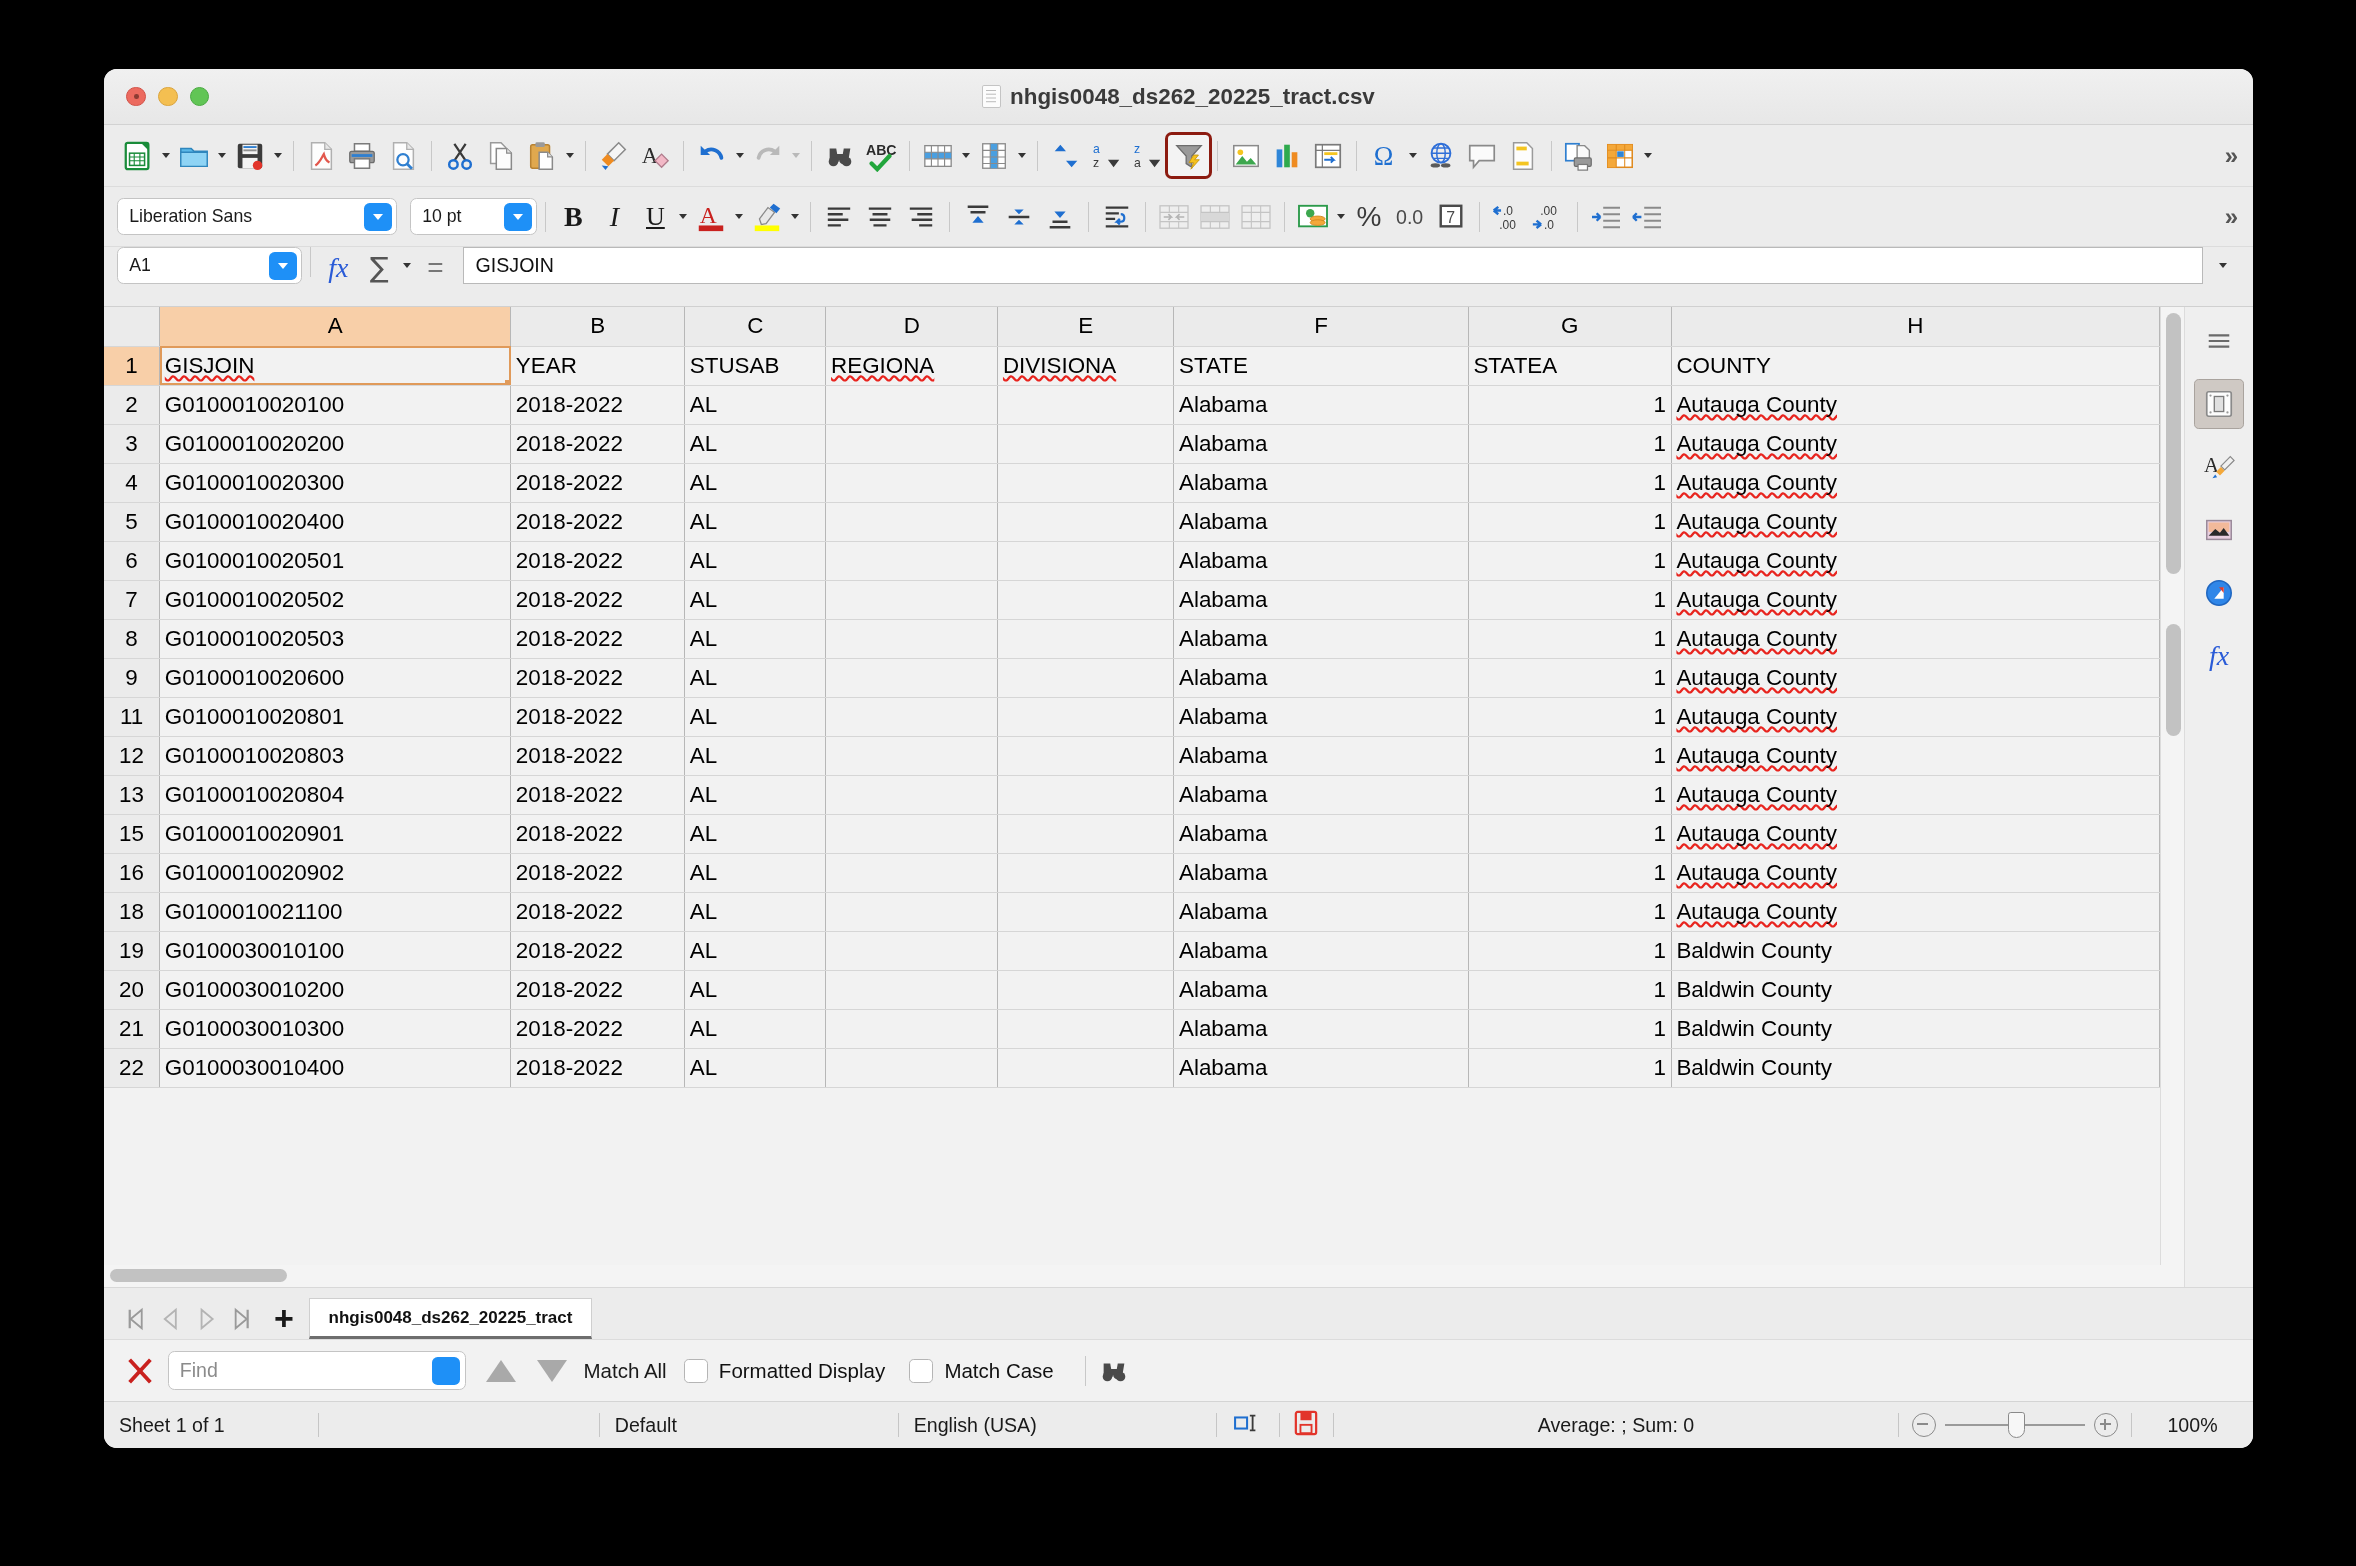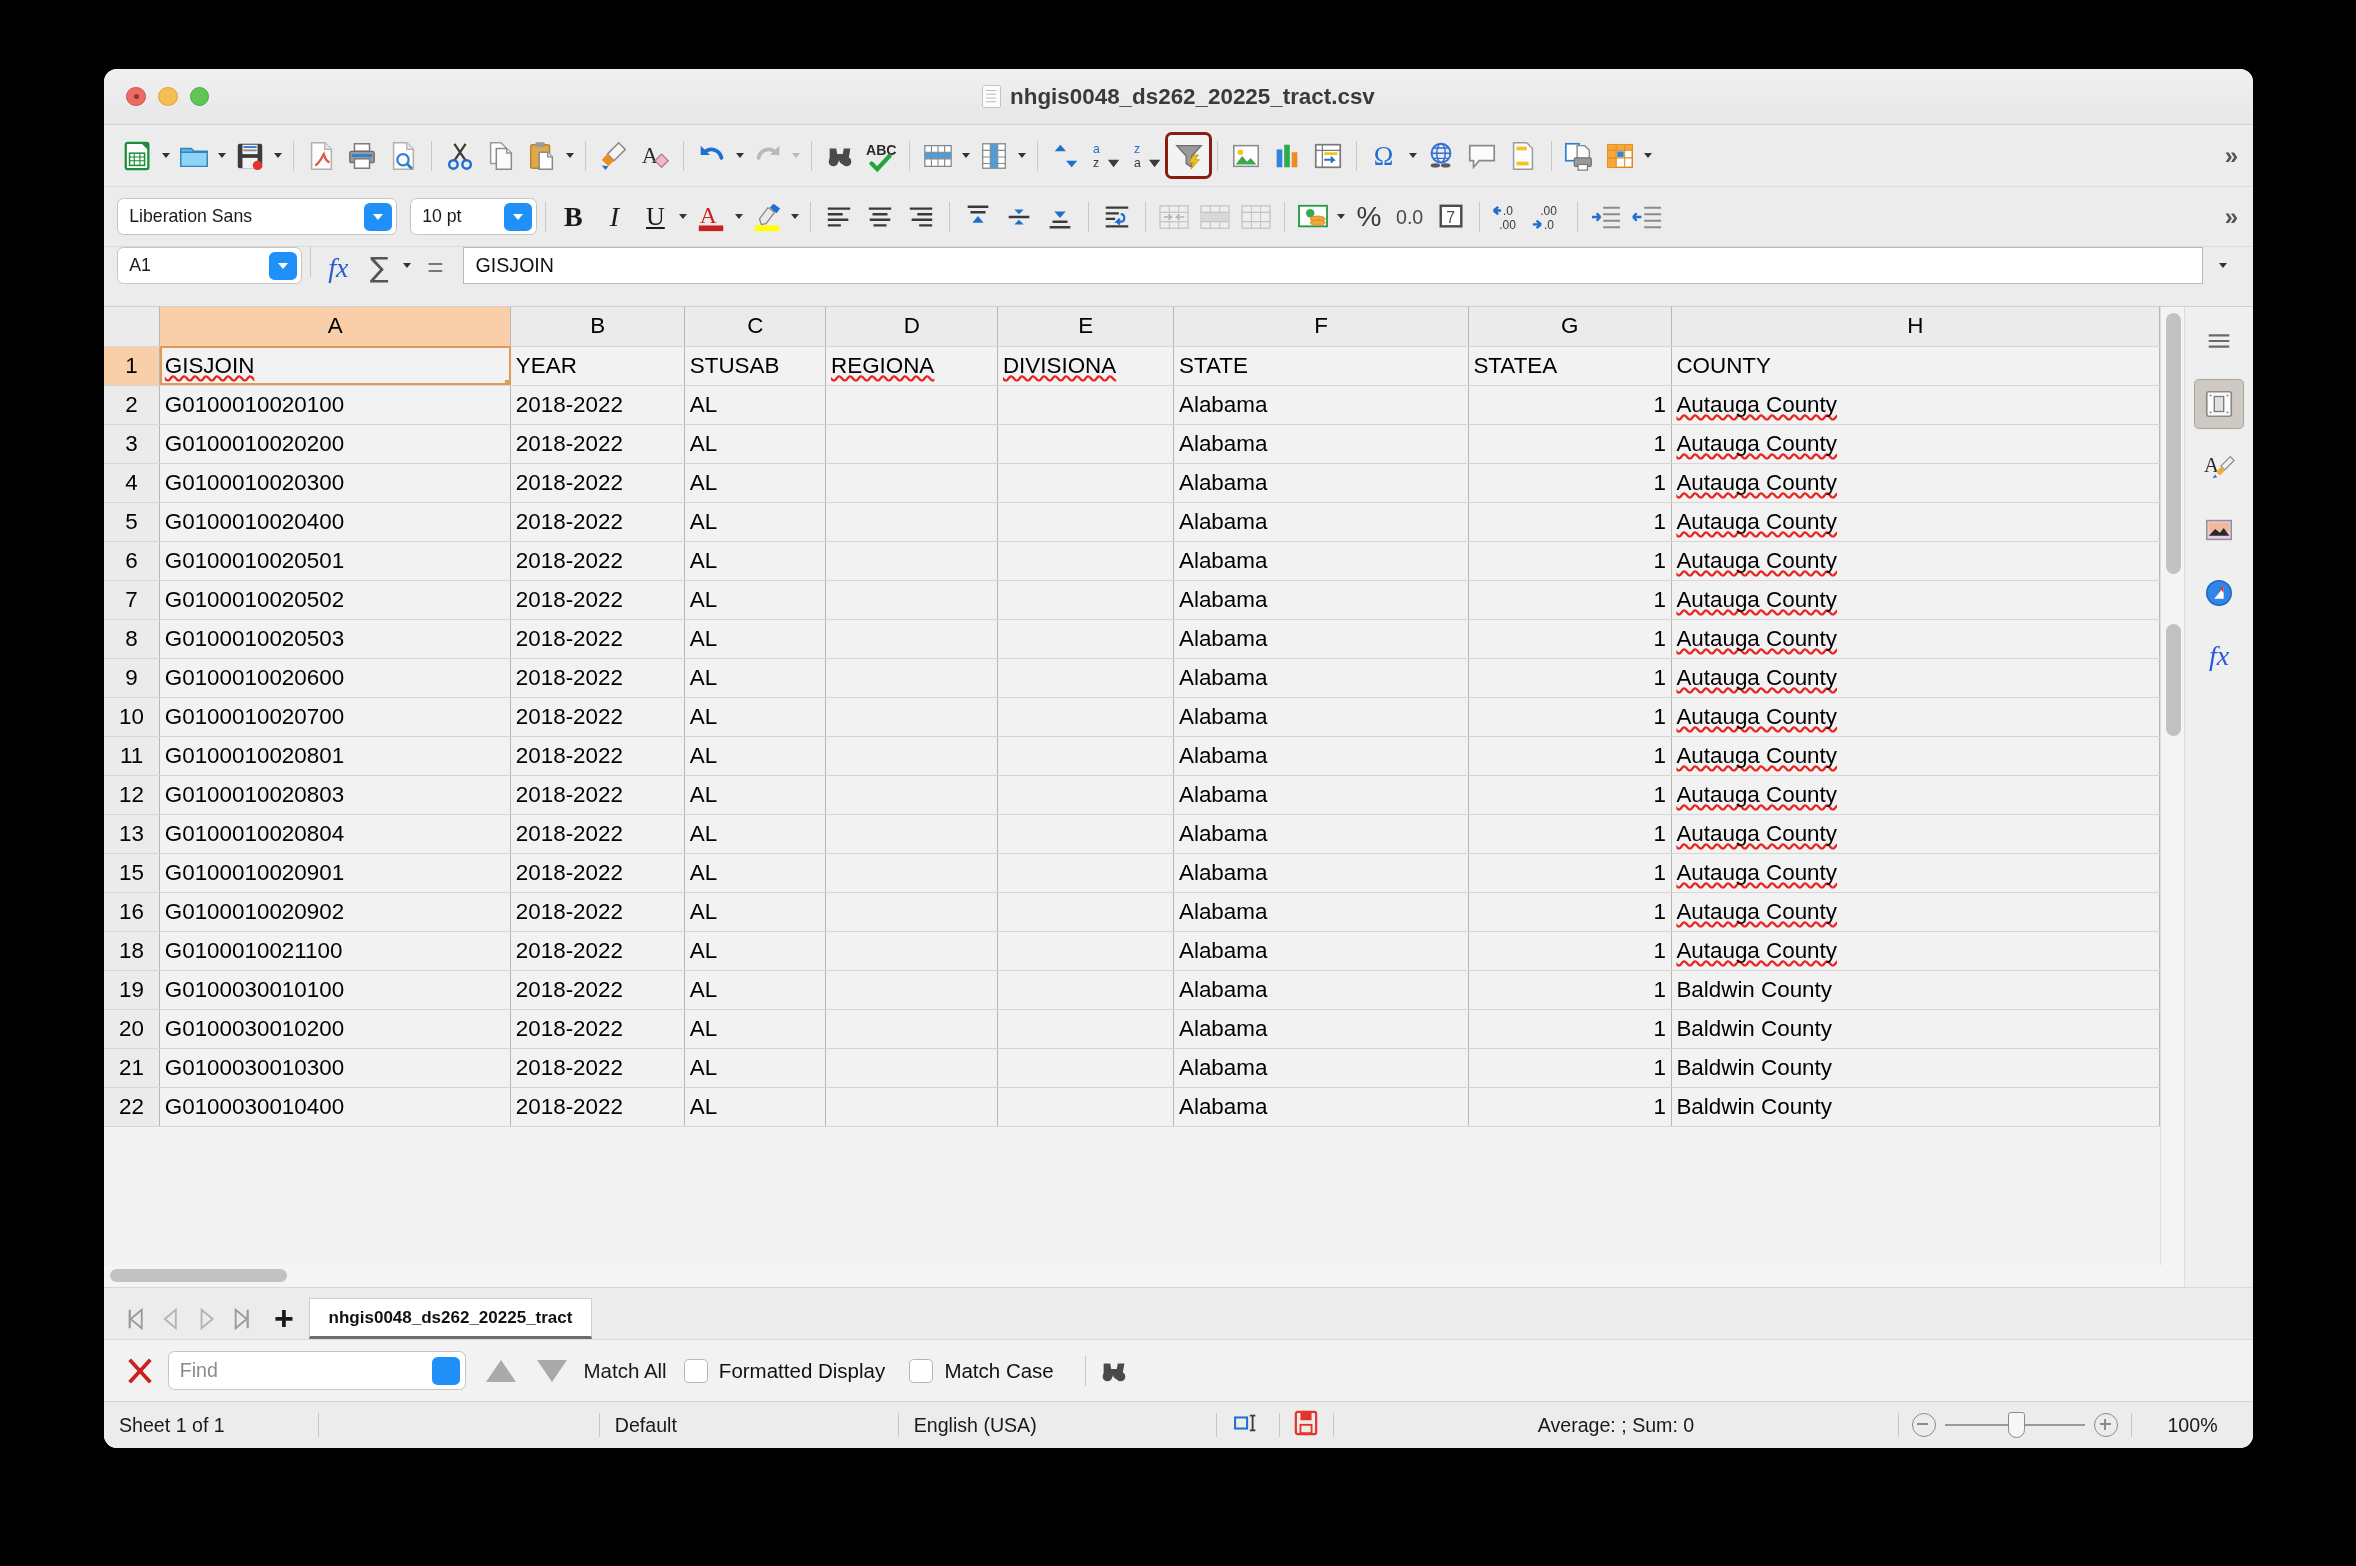--- a/index.html
+++ b/index.html
@@ -738,31 +738,20 @@
                   <td><span>AL</span></td>
                   <td><span></span></td>
                   <td><span></span></td>
                   <td><span>Alabama</span></td>
                   <td class="num"><span>1</span></td>
                   <td><span class="spell">Autauga County</span></td>
                 </tr>
                 <tr>
                   <td class="rowhdr">9</td>
                   <td><span>G0100010020600</span></td>
-                  <td><span>2018-2022</span></td>
-                  <td><span>AL</span></td>
-                  <td><span></span></td>
-                  <td><span></span></td>
-                  <td><span>Alabama</span></td>
-                  <td class="num"><span>1</span></td>
-                  <td><span class="spell">Autauga County</span></td>
-                </tr>
-                <tr>
-                  <td class="rowhdr">10</td>
-                  <td><span>G0100010020700</span></td>
                   <td><span>2018-2022</span></td>
                   <td><span>AL</span></td>
                   <td><span></span></td>
                   <td><span></span></td>
                   <td><span>Alabama</span></td>
                   <td class="num"><span>1</span></td>
                   <td><span class="spell">Autauga County</span></td>
                 </tr>
                 <tr>
                   <td class="rowhdr">11</td>

